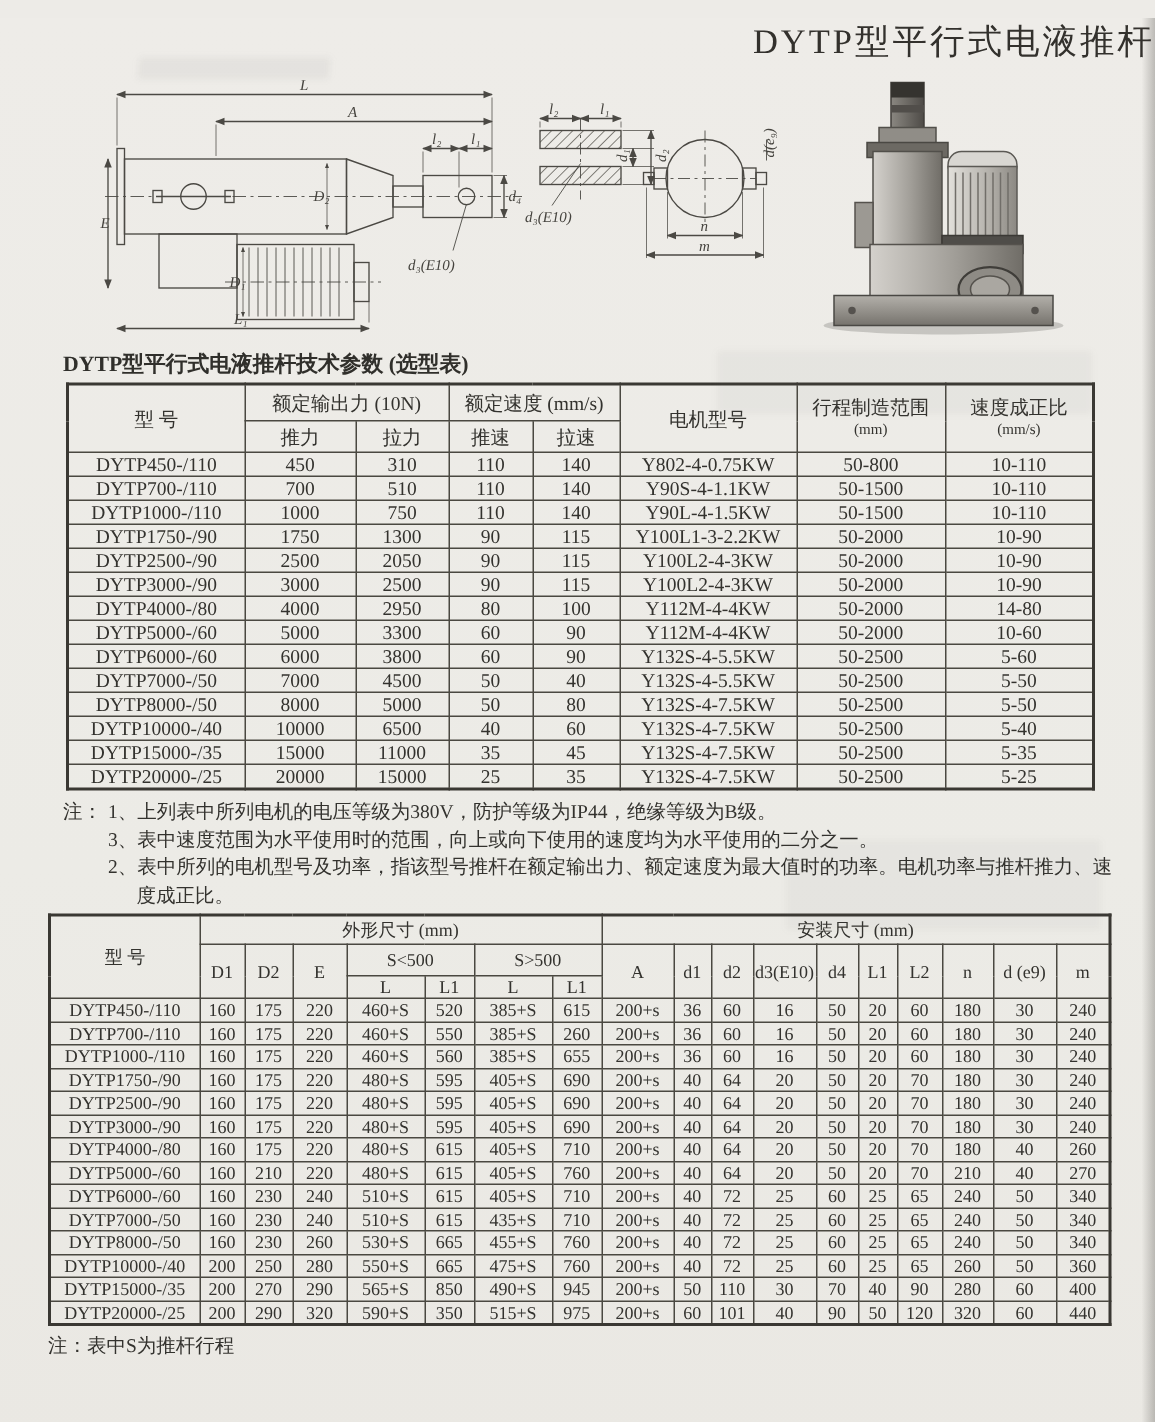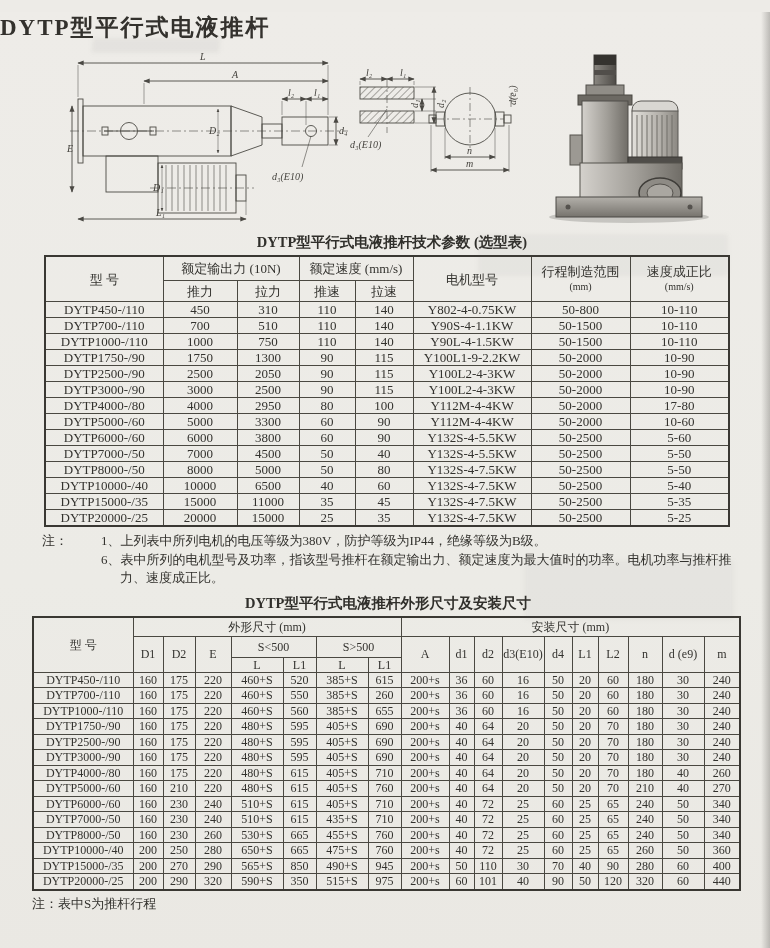--- a/index.html
+++ b/index.html
@@ -12,44 +12,44 @@
   .page{position:relative;width:770px;height:948px;
     background:linear-gradient(180deg,#eeece8 0%,#ecebe6 60%,#eae8e3 100%);}
   .edge-right{position:absolute;top:0;right:0;width:9px;height:100%;
     background:linear-gradient(to right,rgba(0,0,0,0),rgba(60,58,54,.28));}
   .bleed{position:absolute;background:rgba(100,100,100,.07);filter:blur(2px);border-radius:2px;}
   .b1{top:26px;left:92px;width:128px;height:15px;transform:skew(-4deg);}
   .b2{top:222px;right:42px;width:250px;height:42px;background:rgba(100,100,100,.05);}
   .b3{top:548px;right:36px;width:210px;height:60px;background:rgba(100,100,100,.045);}
   .content{padding:0 28px 0 42px;}
   .doc-title{
-    text-align:left;font-size:23px;font-weight:bold;letter-spacing:2px;
+    text-align:right;font-size:23px;font-weight:normal;letter-spacing:2px;
     margin:12px 0 0 0;color:#33312d;
   }
   .figures{display:flex;align-items:flex-start;height:178px;margin:6px 0 0 66px;}
   .photo-wrap{margin-left:16px;}
   svg text{font-family:"Liberation Serif","DejaVu Serif",serif;}
-  .section-title{font-size:14.5px;font-weight:bold;color:#302f2b;margin:6px 0 0 0;text-align:center;}
+  .section-title{font-size:14.5px;font-weight:bold;color:#302f2b;margin:6px 0 0 0;}
   .sec2{margin-left:-8px;}
   table{border-collapse:collapse;table-layout:fixed;}
   th,td{border:1px solid #4a4841;text-align:center;vertical-align:middle;
     font-weight:normal;padding:0;overflow:hidden;white-space:nowrap;color:#33322e;}
   .t1{width:684px;margin:3px 0 0 2px;border:2px solid #3a3833;}
   .t1 th{font-size:13px;height:23px;line-height:15px;}
   .t1 tr.sub th{height:20px;}
   .t1 td{font-size:13px;height:15px;line-height:15px;}
   .t2{width:708px;margin:3px 0 0 -10px;border:2px solid #3a3833;}
   .t2 th{font-size:12px;height:18px;line-height:14px;}
   .t2 tr.letters th{height:20px;}
   .t2 tr.lsub th{height:14px;font-size:12px;}
   .t2 td{font-size:12px;height:14.5px;line-height:14.5px;}
   .unit{font-size:10px;}
   .notes{position:relative;margin:5px 0 0 0;padding-left:30px;font-size:13px;line-height:18.6px;color:#33322e;}
   .notes-label{position:absolute;left:0;top:0;}
-  .note-item{padding-left:19px;text-indent:-19px;margin-left:29px;}
+  .note-item{padding-left:19px;text-indent:-19px;}
   .footnote{margin:4px 0 0 -10px;font-size:13px;color:#33322e;}
 </style>
 </head>
 <body>
 
 <div class="page">
   <div class="edge-right"></div>
   <div class="bleed b1"></div>
   <div class="bleed b2"></div>
   <div class="bleed b3"></div>
@@ -305,21 +305,21 @@
             <td>Y90L-4-1.5KW</td>
             <td>50-1500</td>
             <td>10-110</td>
           </tr>
           <tr>
             <td>DYTP1750-/90</td>
             <td>1750</td>
             <td>1300</td>
             <td>90</td>
             <td>115</td>
-            <td>Y100L1-9-2.2KW</td>
+            <td>Y100L1-3-2.2KW</td>
             <td>50-2000</td>
             <td>10-90</td>
           </tr>
           <tr>
             <td>DYTP2500-/90</td>
             <td>2500</td>
             <td>2050</td>
             <td>90</td>
             <td>115</td>
             <td>Y100L2-4-3KW</td>
@@ -337,21 +337,21 @@
             <td>10-90</td>
           </tr>
           <tr>
             <td>DYTP4000-/80</td>
             <td>4000</td>
             <td>2950</td>
             <td>80</td>
             <td>100</td>
             <td>Y112M-4-4KW</td>
             <td>50-2000</td>
-            <td>17-80</td>
+            <td>14-80</td>
           </tr>
           <tr>
             <td>DYTP5000-/60</td>
             <td>5000</td>
             <td>3300</td>
             <td>60</td>
             <td>90</td>
             <td>Y112M-4-4KW</td>
             <td>50-2000</td>
             <td>10-60</td>
@@ -415,24 +415,24 @@
             <td>Y132S-4-7.5KW</td>
             <td>50-2500</td>
             <td>5-25</td>
           </tr>
         </tbody>
     </table>
 
     <div class="notes">
       <span class="notes-label">注：</span>
       <div class="note-item">1、上列表中所列电机的电压等级为380V，防护等级为IP44，绝缘等级为B级。</div>
-      <div class="note-item">6、表中所列的电机型号及功率，指该型号推杆在额定输出力、额定速度为最大值时的功率。电机功率与推杆推力、速度成正比。</div>
+      <div class="note-item">3、表中速度范围为水平使用时的范围，向上或向下使用的速度均为水平使用的二分之一。</div>
+      <div class="note-item">2、表中所列的电机型号及功率，指该型号推杆在额定输出力、额定速度为最大值时的功率。电机功率与推杆推力、速度成正比。</div>
     </div>
 
-    <div class="section-title sec2">DYTP型平行式电液推杆外形尺寸及安装尺寸</div>
 
     <table class="t2">
       <colgroup>
         <col style="width:100px">
           <col style="width:30px">
           <col style="width:32px">
           <col style="width:36px">
         <col style="width:52px">
           <col style="width:33px">
           <col style="width:52px">
@@ -697,21 +697,21 @@
             <td>65</td>
             <td>240</td>
             <td>50</td>
             <td>340</td>
           </tr>
           <tr>
             <td>DYTP10000-/40</td>
             <td>200</td>
             <td>250</td>
             <td>280</td>
-            <td>650+S</td>
+            <td>550+S</td>
             <td>665</td>
             <td>475+S</td>
             <td>760</td>
             <td>200+s</td>
             <td>40</td>
             <td>72</td>
             <td>25</td>
             <td>60</td>
             <td>25</td>
             <td>65</td>

